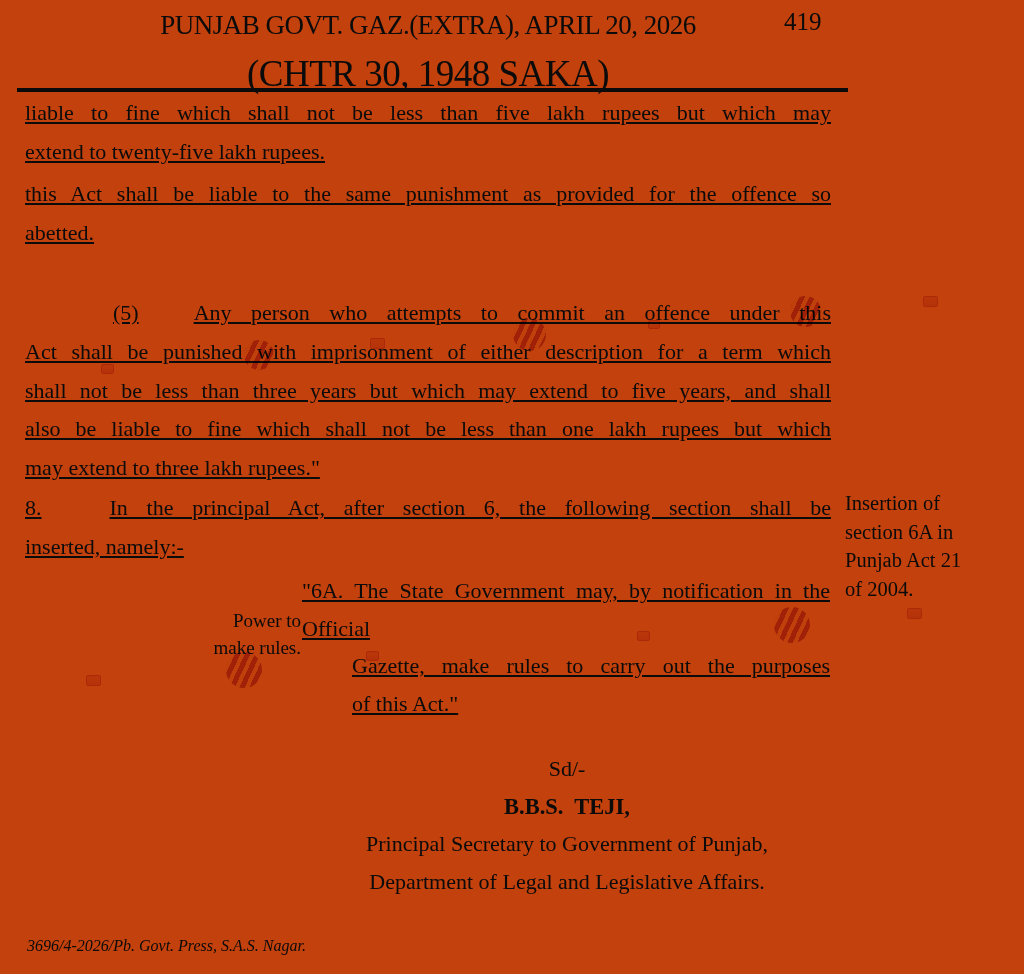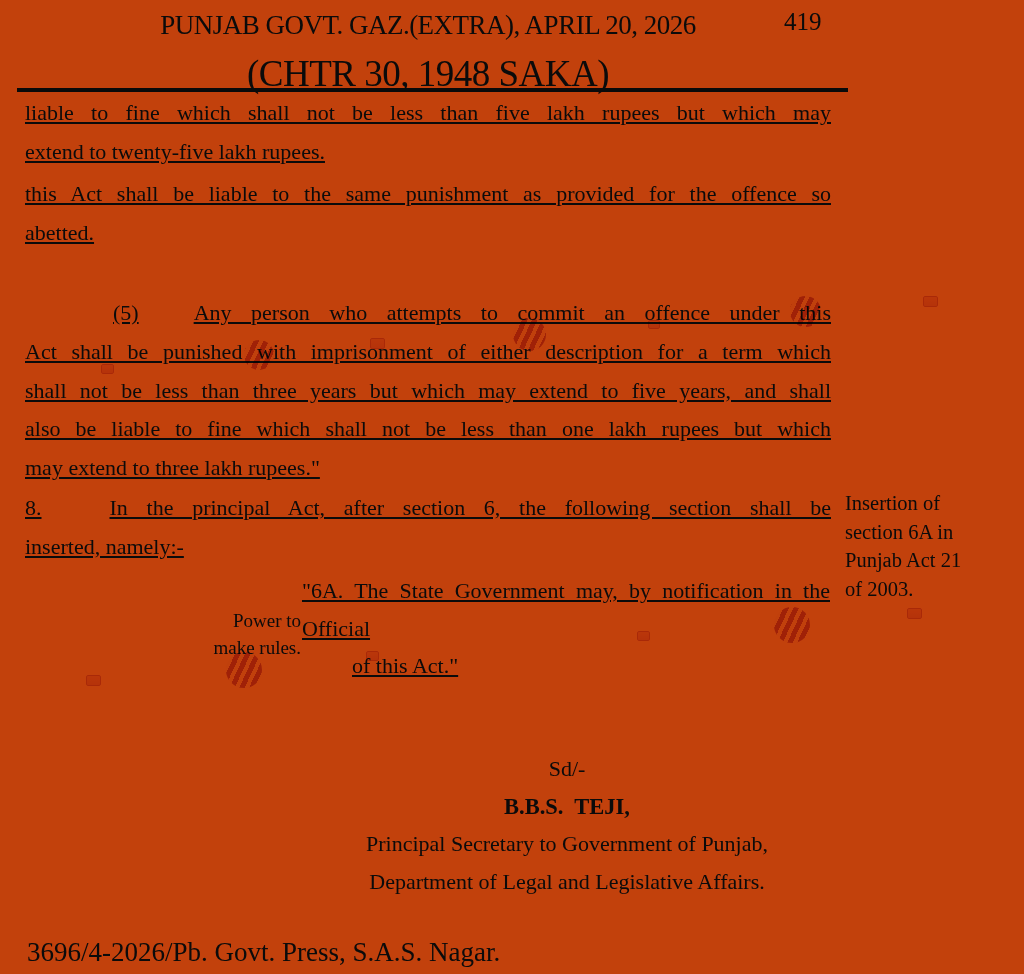--- a/index.html
+++ b/index.html
@@ -29,21 +29,21 @@
   .note-left{position:absolute;left:193px;top:608px;width:108px;text-align:right;
     font-size:19px;line-height:26.5px;}
   .note-right{position:absolute;left:845px;top:489px;width:150px;text-align:left;
     font-size:20.5px;line-height:28.7px;}
   
   .sig{position:absolute;left:267px;top:750px;width:600px;text-align:center;
     font-size:22px;line-height:37.5px;}
   .sig .name{font-weight:bold;font-size:22.5px;}
   .pre{white-space:pre-wrap;}
   
-  .footer{position:absolute;left:27px;top:937px;font-size:27px;}
+  .footer{position:absolute;left:27px;top:937px;font-size:16px;font-style:italic;}
   
   .sc{position:absolute;border-radius:50%;opacity:0.72;mix-blend-mode:multiply;
     background:repeating-linear-gradient(115deg,
       rgba(184,52,60,0.88) 0px, rgba(184,52,60,0.88) 5px,
       rgba(252,247,247,0.95) 5px, rgba(252,247,247,0.95) 9px);}
   .sr{position:absolute;background:linear-gradient(#f5d3d3,#eec2c2);
     border:1px solid #dd9b9b;border-radius:2px;opacity:0.95;mix-blend-mode:multiply;}
 </style>
 </head>
 <body>
@@ -73,33 +73,34 @@
     <div class="ln">may extend to three lakh rupees."</div>
   </div>
 
   <div class="para" style="top:489px;">
     <div class="ln j"><span>8.</span><span class="gap g68"></span><span>In the principal Act, after section 6, the following section shall be</span></div>
     <div class="ln">inserted, namely:-</div>
   </div>
 
   <div class="quote" style="top:572px;">
     <div class="ln j q-first">"6A. The State Government may, by notification in the Official</div>
+    <div class="ln j">Gazette, make rules to carry out the purposes</div>
     <div class="ln">of this Act."</div>
   </div>
 
   <div class="note-left">
     <div>Power to</div>
     <div>make rules.</div>
   </div>
 
   <div class="note-right">
     <div>Insertion of</div>
     <div>section 6A in</div>
     <div>Punjab Act 21</div>
-    <div>of 2003.</div>
+    <div>of 2004.</div>
   </div>
 
   <div class="sig">
     <div>Sd/-</div>
     <div class="name pre">B.B.S.  TEJI,</div>
     <div>Principal Secretary to Government of Punjab,</div>
     <div>Department of Legal and Legislative Affairs.</div>
   </div>
 
   <div class="footer">3696/4-2026/Pb. Govt. Press, S.A.S. Nagar.</div>

